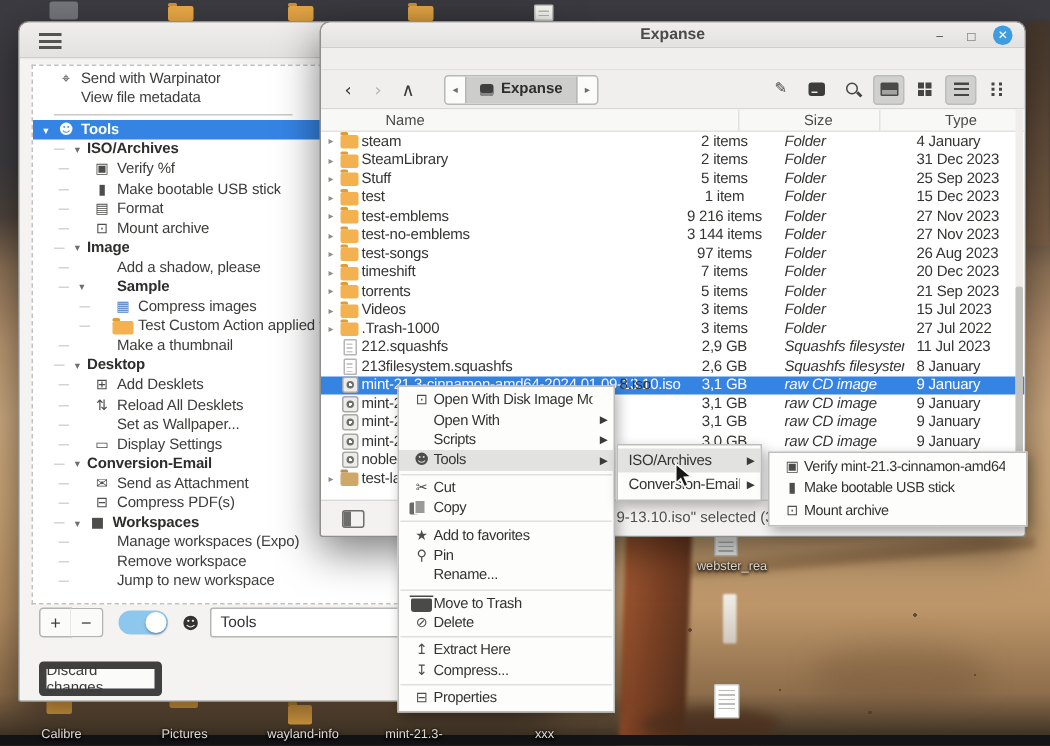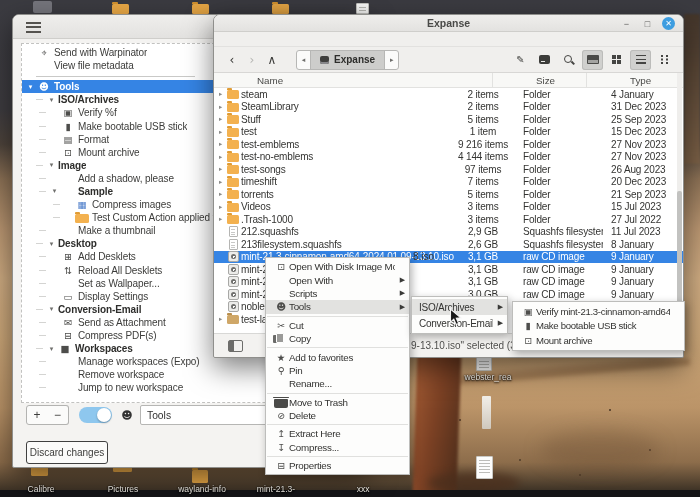--- a/index.html
+++ b/index.html
@@ -69,21 +69,21 @@
   .sq-btn{position:absolute;top:2px;width:22px;height:20px;background:#fbfbfa;border:1px solid #b3b3b1;
     font-size:12px;color:#3e3e3c;display:flex;align-items:center;justify-content:center;cursor:pointer;}
   .sq-btn.plus{left:13px;border-radius:3px 0 0 3px;}
   .sq-btn.minus{left:34px;border-left:none;border-radius:0 3px 3px 0;}
   .toggle{position:absolute;left:66px;top:4px;width:33px;height:16px;border-radius:8px;background:#8ec7ee;cursor:pointer;}
   .toggle .knob{position:absolute;right:1px;top:1px;width:14px;height:14px;border-radius:50%;background:#fff;box-shadow:0 1px 2px rgba(0,0,0,.3);}
   .smiley-btn{position:absolute;left:104px;top:2px;width:20px;height:20px;display:flex;align-items:center;justify-content:center;
     font-family:"DejaVu Sans",sans-serif;font-size:11px;color:#333;cursor:pointer;}
   .entry{position:absolute;left:127px;top:2px;width:213px;height:20px;background:#fff;border:1px solid #b6b6b4;border-radius:2px;
     font-size:10.3px;color:#333;padding:0 6px;display:flex;align-items:center;}
-  .discard{position:absolute;left:13px;top:426px;width:82px;height:23px;background:#fbfbfa;border:1px solid #404040;border-radius:3px;
+  .discard{position:absolute;left:13px;top:426px;width:82px;height:23px;background:#fbfbfa;border:5px solid #404040;border-radius:3px;
     font-size:10px;color:#3c3c3a;display:flex;align-items:center;justify-content:center;cursor:pointer;}
 
   
   #expanse{left:213px;top:14px;width:471px;height:344px;z-index:20;display:flex;flex-direction:column;}
   #expanse .titlebar{height:17px;flex:0 0 17px;}
   #expanse .t-title{left:50%;transform:translateX(-50%);top:2px;}
   .winctl{position:absolute;top:2px;display:flex;gap:8px;right:8px;align-items:center;}
   .wc{width:13px;height:13px;display:flex;align-items:center;justify-content:center;font-size:9px;color:#5a5a58;cursor:pointer;}
   .wc.close{background:#3d9de0;border-radius:50%;color:#fff;font-size:8px;}
   .menubar{height:15px;display:flex;align-items:center;padding-left:4px;background:#f0efed;border-bottom:1px solid #e2e1df;flex:0 0 15px;}
@@ -124,21 +124,21 @@
   .h-type{flex:0 0 88px;}
   .h-date{flex:1;border-right:none!important;}
   .f-row{display:flex;align-items:center;height:12.5px;font-size:10px;letter-spacing:-.15px;color:#343432;cursor:pointer;}
   .f-row.selected{background:#3584e4;color:#fff;}
   .f-exp{flex:0 0 11px;text-align:center;font-size:6.5px;color:#8c8c8a;visibility:hidden;font-family:"DejaVu Sans",sans-serif;padding-left:2px;}
   .is-folder .f-exp{visibility:visible;}
   .selected .f-exp{color:#fff;}
   .f-ic{flex:0 0 16px;display:flex;justify-content:center;align-items:center;}
   .c-name{flex:0 0 216px;overflow:hidden;white-space:nowrap;}
   .c-size{flex:0 0 58px;text-align:center;padding-right:6px;}
-  .c-type{flex:0 0 88px;padding-left:8px;overflow:hidden;white-space:nowrap;}
+  .c-type{flex:0 0 88px;padding-left:8px;overflow:hidden;white-space:nowrap;font-style:italic;}
   .c-date{flex:1;padding-left:8px;white-space:nowrap;}
   .covered-frag{position:absolute;left:199px;top:178px;font-size:10px;color:#343432;z-index:2;}
   .scrollbar{position:absolute;right:1px;top:0;bottom:0;width:5px;background:#efeeec;}
   .scroll-thumb{position:absolute;right:0;width:5px;top:118px;height:120px;background:#c2c2c0;border-radius:2px;}
 
   
   .statusbar{flex:0 0 24px;background:#f3f2f0;border-top:1px solid #d8d8d6;border-radius:0 0 2px 2px;position:relative;display:flex;align-items:center;}
   .sb-toggle{position:absolute;left:14px;top:6px;width:15px;height:12px;border:1px solid #6d6d6b;border-radius:2px;cursor:pointer;}
   .sb-toggle::before{content:"";position:absolute;left:0;top:0;bottom:0;width:5px;background:#6d6d6b;}
   .sb-text{position:absolute;left:197px;font-size:10px;color:#4f4f4d;white-space:nowrap;}
@@ -518,21 +518,21 @@
             <span class="c-size">9 216 items</span>
             <span class="c-type">Folder</span>
             <span class="c-date">27 Nov 2023</span>
           </div>
           <div class="f-row is-folder">
             <span class="f-exp">▸</span>
             <span class="f-ic">
               <i data-icon-slot="" class="ic-folder"></i>
             </span>
             <span class="c-name">test-no-emblems</span>
-            <span class="c-size">4 144 items</span>
+            <span class="c-size">3 144 items</span>
             <span class="c-type">Folder</span>
             <span class="c-date">27 Nov 2023</span>
           </div>
           <div class="f-row is-folder">
             <span class="f-exp">▸</span>
             <span class="f-ic">
               <i data-icon-slot="" class="ic-folder"></i>
             </span>
             <span class="c-name">test-songs</span>
             <span class="c-size">97 items</span>

